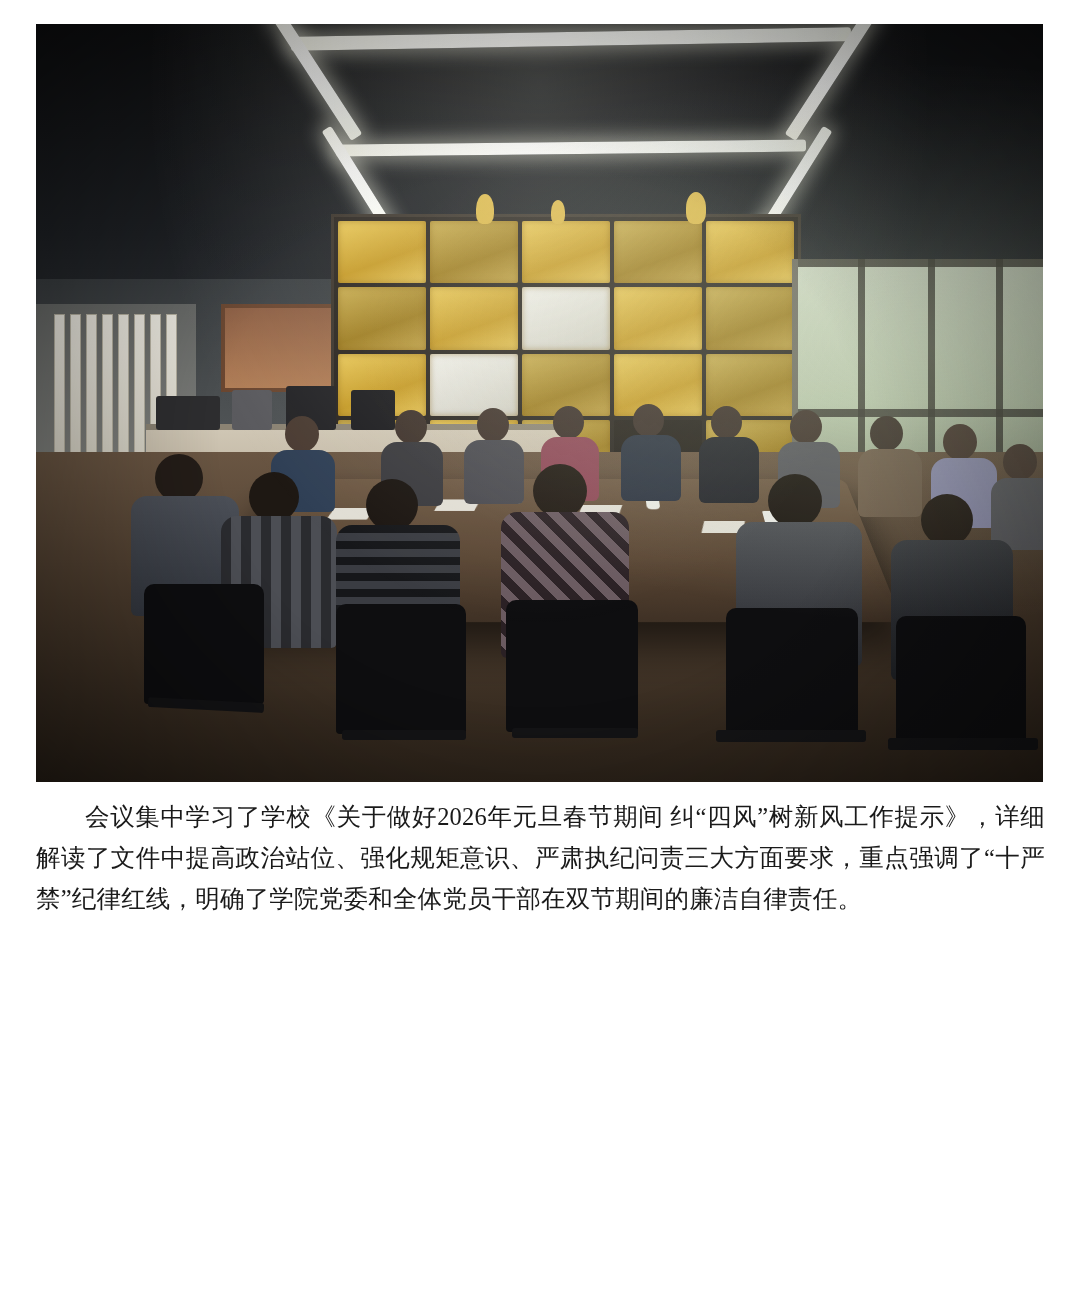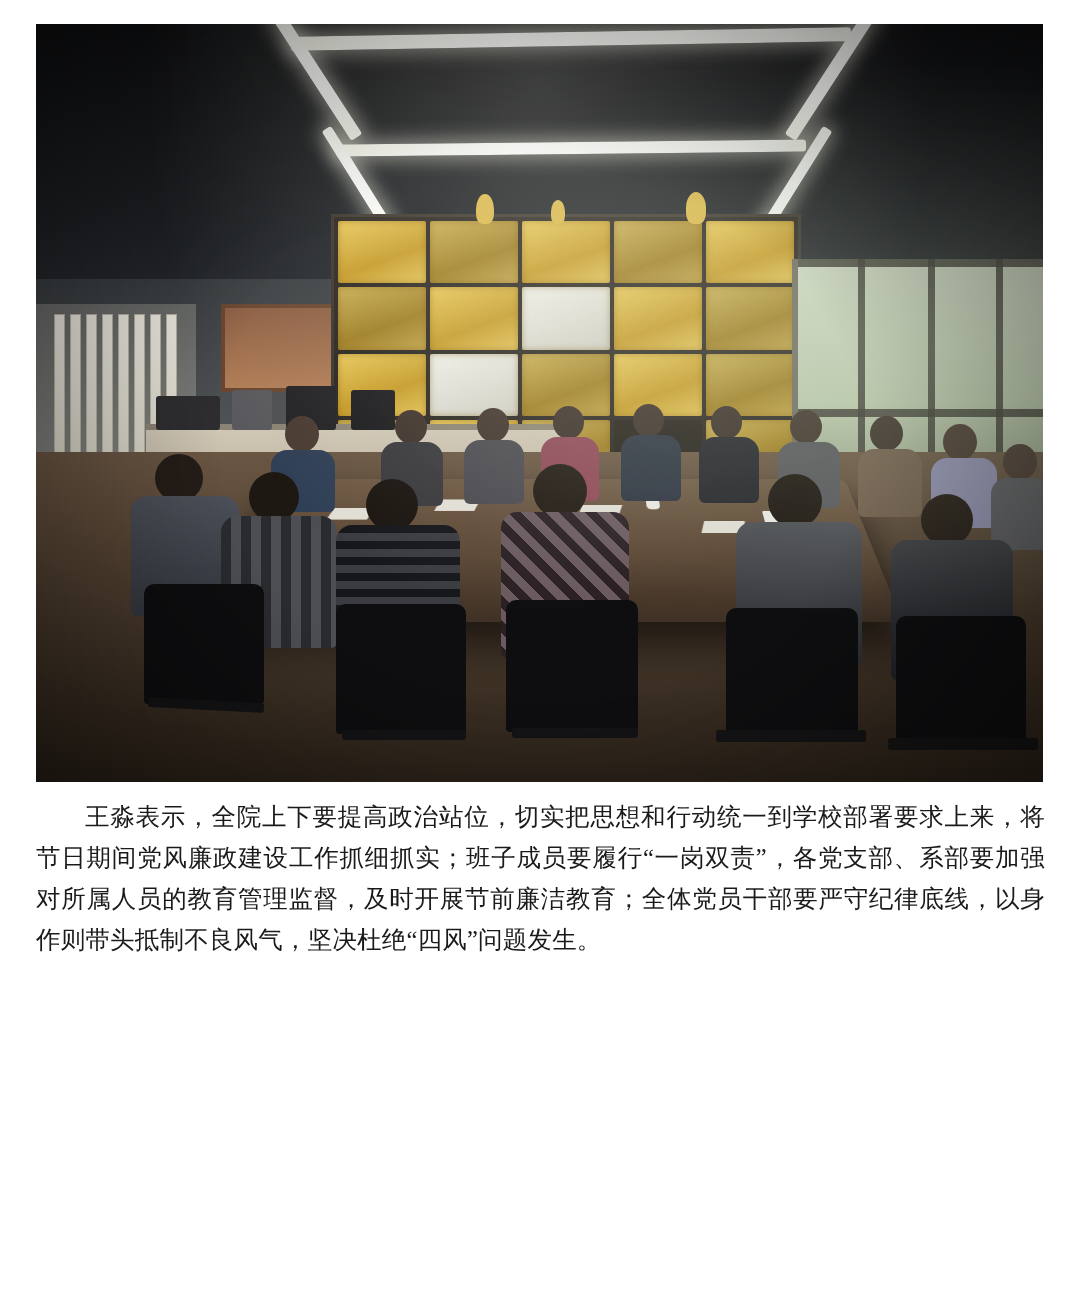--- a/index.html
+++ b/index.html
@@ -374,15 +374,15 @@
       <div class="chairleg" style="left:680px; top:706px; width:150px; height:12px;"></div>
       <div class="chair" style="left:860px; top:592px; width:130px; height:128px;"></div>
       <div class="chairleg" style="left:852px; top:714px; width:150px; height:12px;"></div>
 
       <div class="glow"></div>
       <div class="vignette"></div>
     </div>
 
   </div>
 
-  <p class="para">王淼表示，全院上下要提高政治站位，切实把思想和行动统一到学校部署要求上来，将节日期间党风廉政建设工作抓细抓实；班子成员要履行“一岗双责”，各党支部、系部要加强对所属人员的教育管理监督，及时开展节前廉洁教育；全体党员干部要严守纪律底线，以身作则带头抵制不良风气，坚决杜绝“四风”问题发生。</p>
+  <p class="para">会议集中学习了学校《关于做好2026年元旦春节期间 纠“四风”树新风工作提示》，详细解读了文件中提高政治站位、强化规矩意识、严肃执纪问责三大方面要求，重点强调了“十严禁”纪律红线，明确了学院党委和全体党员干部在双节期间的廉洁自律责任。</p>
 
 </div>
 
 </body></html>

